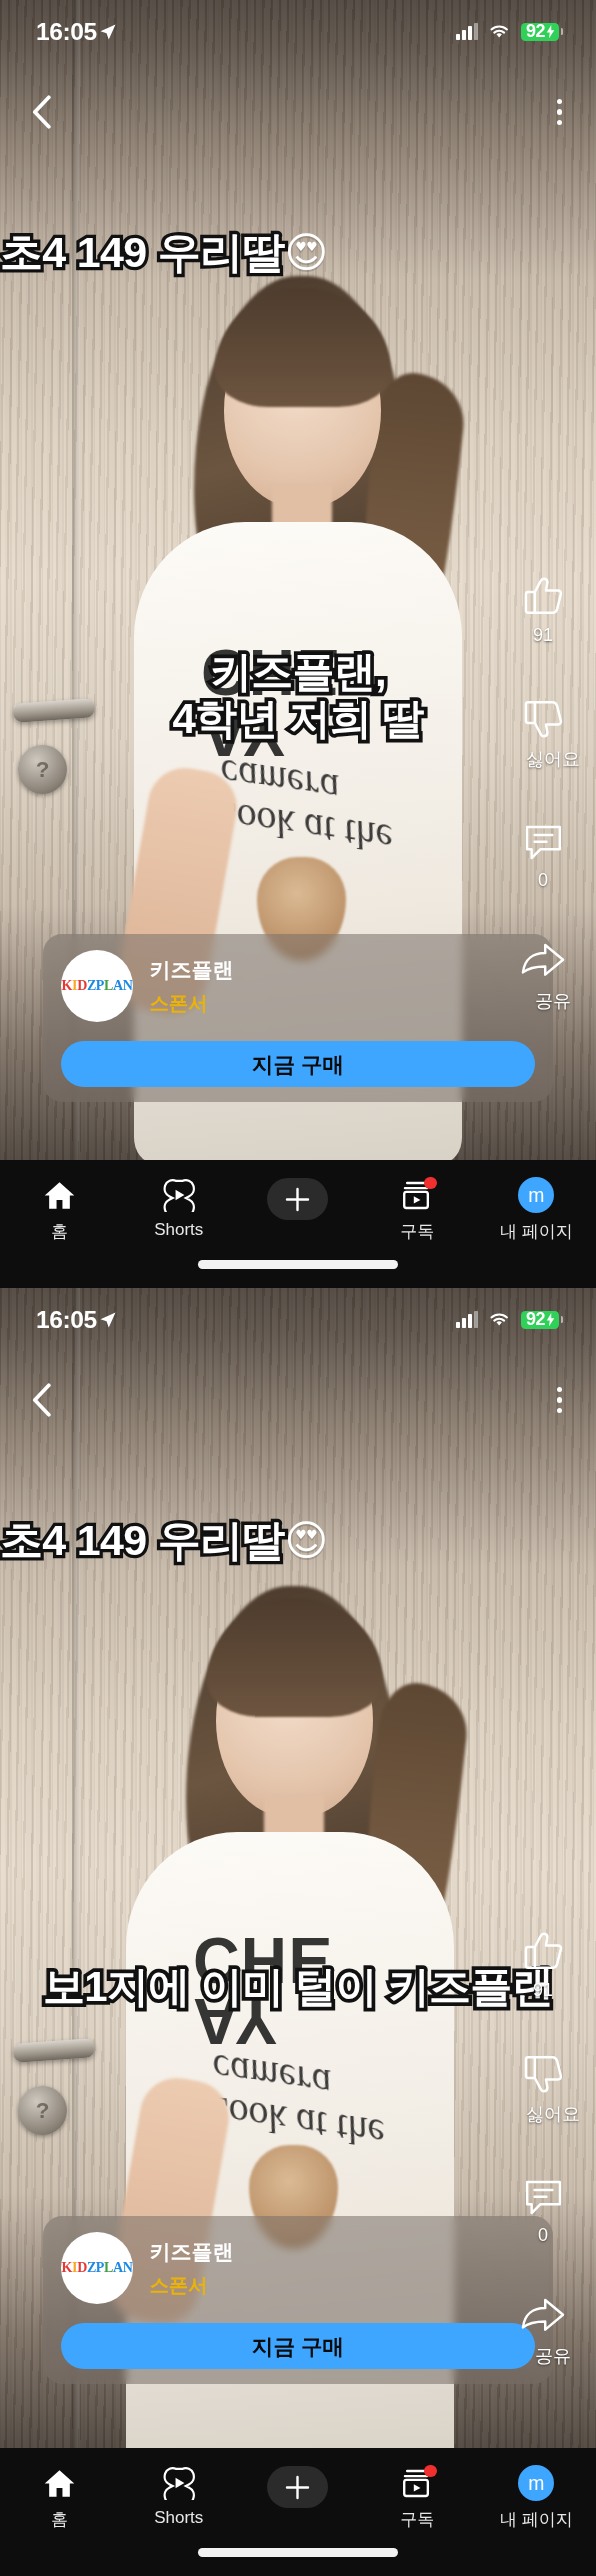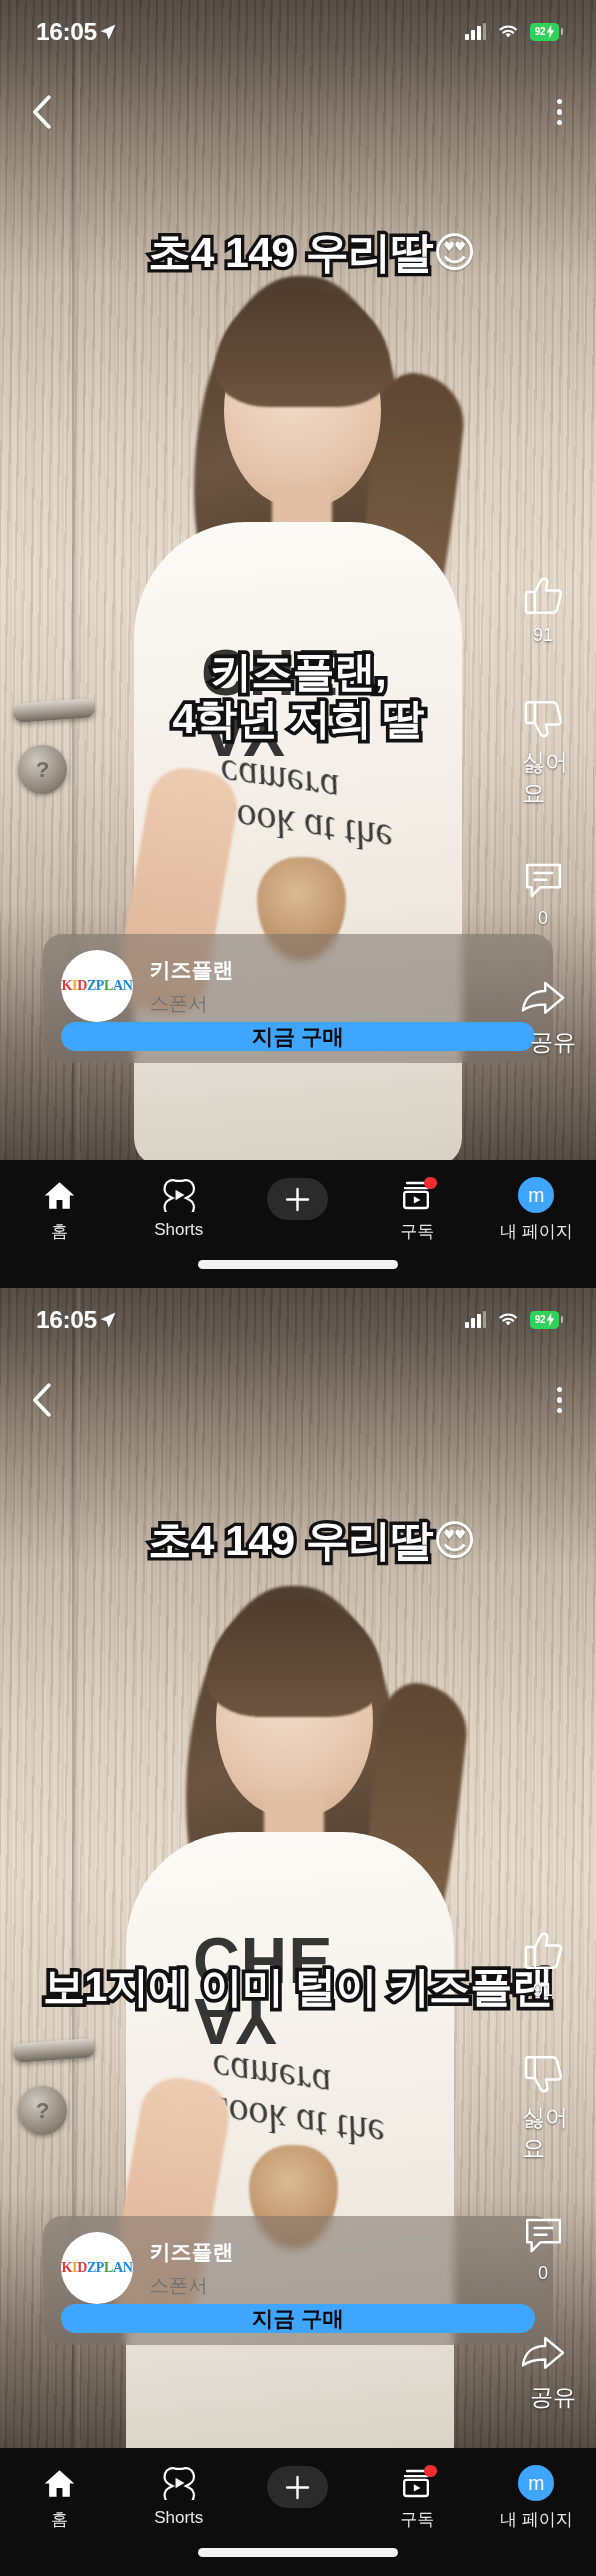--- a/index.html
+++ b/index.html
@@ -166,44 +166,43 @@
   .signal i:nth-child(3){ height:13.4px; }
   .signal i:nth-child(4){ height:16.4px; background:rgba(255,255,255,.45); }
   .battery{
     display:flex; align-items:center;
   }
   .batt-body{
     background:#30d158; border-radius:4.5px;
     padding:0.7px 4.5px 0.7px 5.2px; height:18px;
     display:flex; align-items:center; gap:0.7px;
   }
-  .batt-pct{ color:#fff; font-size:10px; font-weight:700; letter-spacing:-0.4px;}
+  .batt-pct{ color:#fff; font-size:18px; font-weight:700; letter-spacing:-0.4px;}
   .batt-cap{ width:2.2px; height:6.7px; background:rgba(255,255,255,.55);
              border-radius:0 1.5px 1.5px 0; margin-left:1.5px; }
 
   
   .topnav{
     position:absolute; left:0; top:82px; width:100%; height:60px;
     display:flex; align-items:center; justify-content:space-between;
     padding:0 34px 0 31px; z-index:40;
   }
   .back-chevron{ width:22.4px; height:34px; cursor:pointer; }
   .kebab{ display:flex; flex-direction:column; gap:5.2px; align-items:center; cursor:pointer;}
   .kebab span{ width:5.2px; height:5.2px; border-radius:50%; background:#fff; display:block; }
 
   
   .title-cap{
     position:absolute; left:0; right:0; top:224px;
-    text-align:center; z-index:35;
+    z-index:35;
     font-size:43px; font-weight:900; color:#fff;
     letter-spacing:-0.7px;
     -webkit-text-stroke:6.7px #111;
     paint-order:stroke fill;
     text-shadow:0 1.5px 0 rgba(0,0,0,.15);
-    padding-left:28px;
   }
   .title-cap .emo{ -webkit-text-stroke:0; font-size:42px; }
 
   .sub-cap{
     position:absolute; left:0; right:0;
     text-align:center; z-index:35;
     font-size:42px; font-weight:900; color:#fff;
     line-height:1.12; letter-spacing:-0.7px;
     -webkit-text-stroke:7.5px #111;
     paint-order:stroke fill;
@@ -218,26 +217,26 @@
   }
   .rail-item{
     display:flex; flex-direction:column; align-items:center;
     margin-bottom:33px; cursor:pointer;
   }
   .rail-item svg{ display:block; }
   .rail-label{
     color:#fff; font-size:18px; font-weight:500;
     margin-top:6px; text-shadow:0 0.7px 2.2px rgba(0,0,0,.55);
   }
-  .rail-label.ko{ font-size:23px;margin-left:20px; }
+  .rail-label.ko{ font-size:18px;margin-left:20px; }
 
   
   .adcard{
     position:absolute; left:43px; right:43px; top:934px;
-    height:129px; border-radius:19.4px;
+    height:168px; border-radius:19.4px;
     background:rgba(120,112,104,0.55);
     backdrop-filter:blur(4.5px);
     z-index:37;
     padding:16.4px 18px 15px 18px;
     display:flex; flex-direction:column; justify-content:space-between;
   }
   .ad-top{ display:flex; align-items:center; gap:16.4px; }
   .ad-logo{
     width:72px; height:72px; border-radius:50%;
     background:#fff; display:flex; align-items:center; justify-content:center;
@@ -245,21 +244,21 @@
   }
   .ad-logo span{
     font-size:14px; font-weight:800; letter-spacing:-0.4px;
     font-family:"Liberation Serif",serif;
   }
   .lk{color:#e53935;} .li{color:#f9a825;} .ld{color:#e53935;}
   .lz{color:#1e88e5;} .lp{color:#1e88e5;} .ll{color:#43a047;}
   .lan{color:#1e88e5;}
   .ad-meta{ display:flex; flex-direction:column; gap:6.7px; }
   .ad-name{ color:#fff; font-size:21px; font-weight:700; }
-  .ad-sponsor{ color:#737373; font-size:19.4px; font-weight:400; }
+  .ad-sponsor{ color:#eab308; font-size:19.4px; font-weight:700; }
   .ad-cta{
     height:46px; border-radius:23px; background:#3ea6ff;
     display:flex; align-items:center; justify-content:center;
     color:#0b0b0b; font-size:21.6px; font-weight:700;
     cursor:pointer;
   }
 
   
   .bottomnav{
     position:absolute; left:0; bottom:0; width:100%; height:128px;

